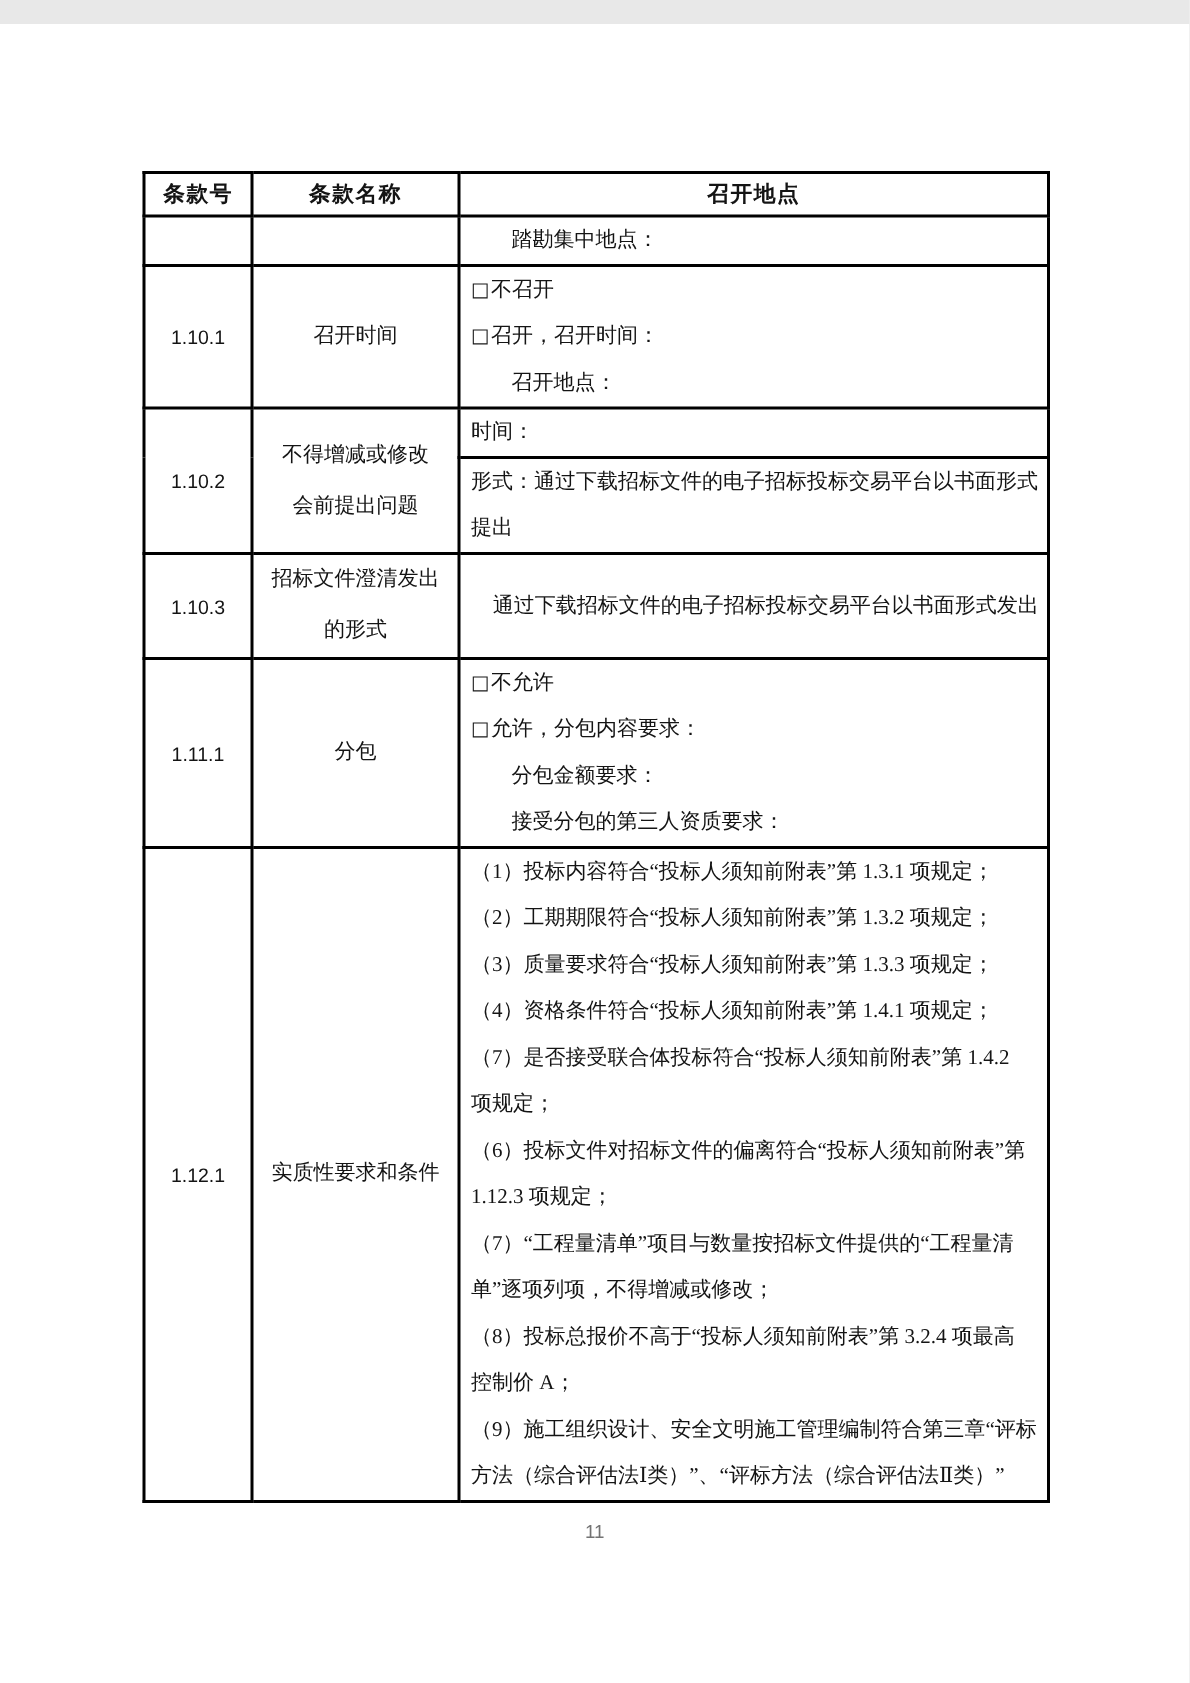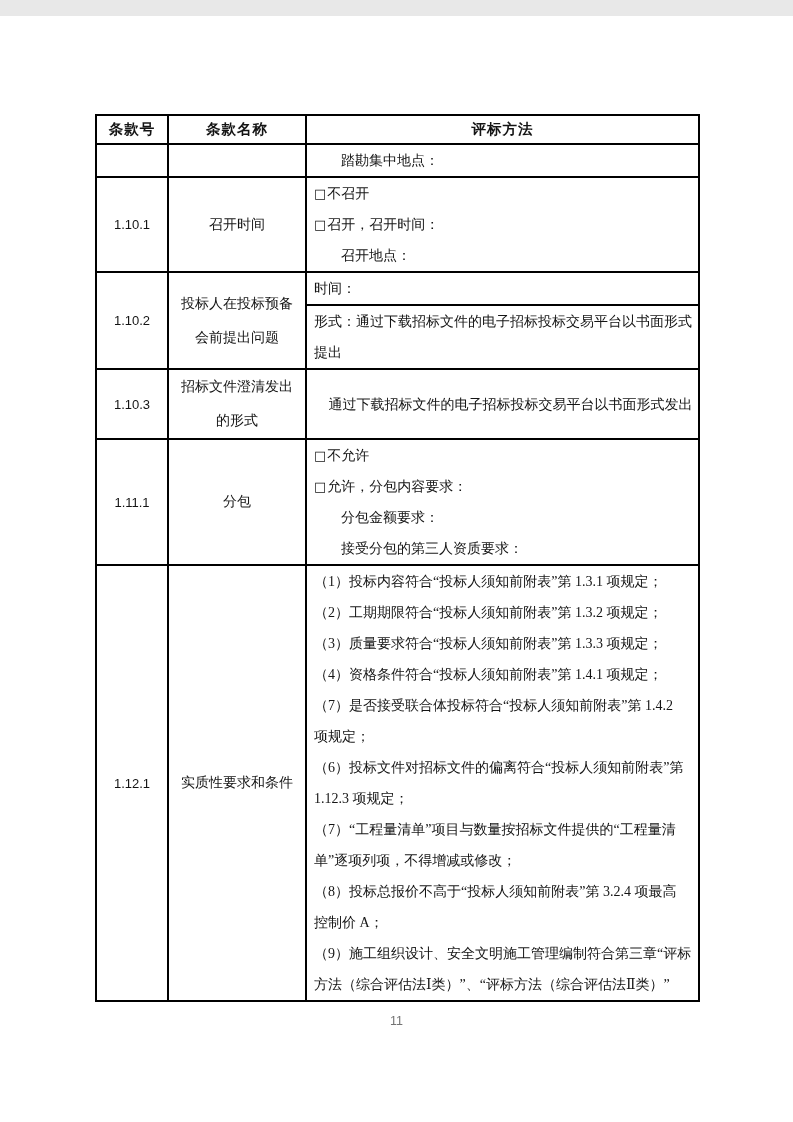--- a/index.html
+++ b/index.html
@@ -81,21 +81,21 @@
   <table class="clauses">
     <colgroup>
       <col style="width:72px">
       <col style="width:138px">
       <col style="width:393px">
     </colgroup>
     <thead>
       <tr>
           <th>条款号</th>
           <th>条款名称</th>
-          <th>评标方法</th>
+          <th>召开地点</th>
         </tr>
     </thead>
     <tbody>
         <tr>
           <td class="col-clause"></td>
           <td class="col-name"></td>
           <td class="col-content" style="height: 29px;">
             <div class="cell-inner">
               <div class="content-line indent">踏勘集中地点：</div>
             </div>
@@ -110,21 +110,21 @@
             <div class="cell-inner">
               <div class="content-line"><span class="checkbox">□</span>不召开</div>
               <div class="content-line"><span class="checkbox">□</span>召开，召开时间：</div>
               <div class="content-line indent">召开地点：</div>
             </div>
           </td>
         </tr>
         <tr>
           <td class="col-clause" rowspan="2">1.10.2</td>
           <td class="col-name" rowspan="2">
-            <div class="name-line">投标人在投标预备</div>
+            <div class="name-line">不得增减或修改</div>
             <div class="name-line">会前提出问题</div>
           </td>
           <td class="col-content" style="height: 27px;">
             <div class="cell-inner">
               <div class="content-line">时间：</div>
             </div>
           </td>
         </tr>
         <tr>
           <td class="col-content" style="height: 62px;">

